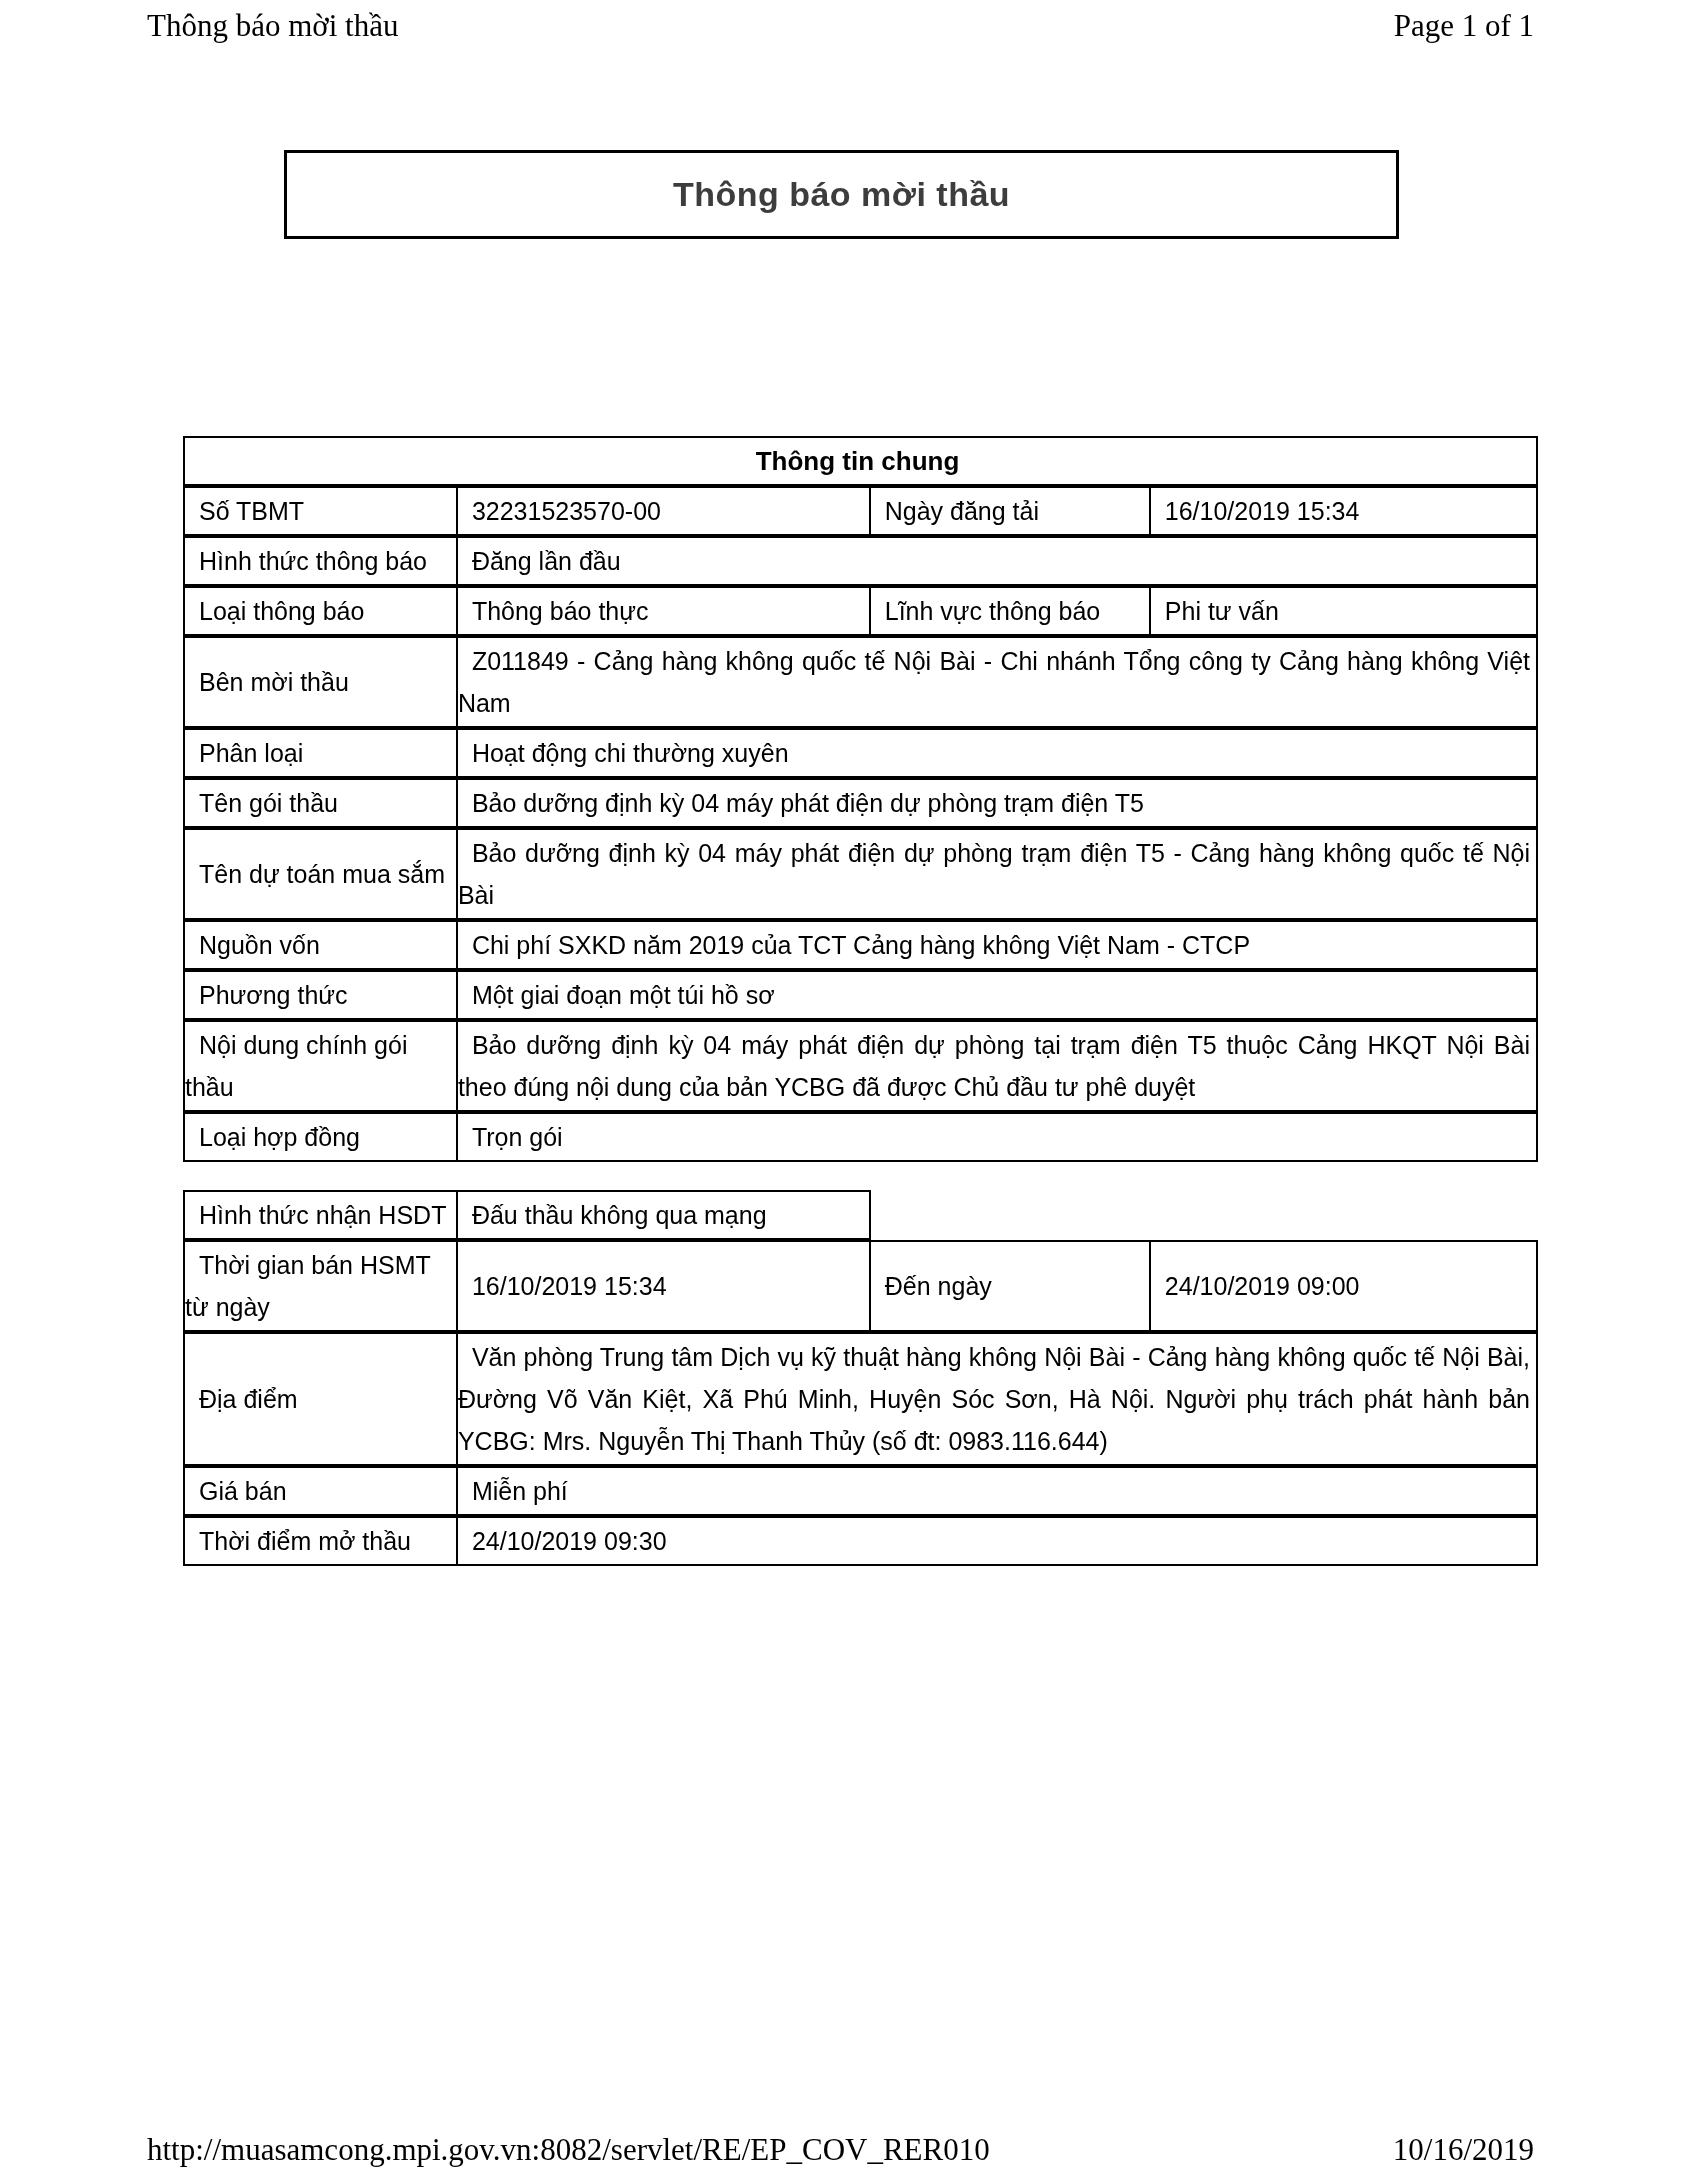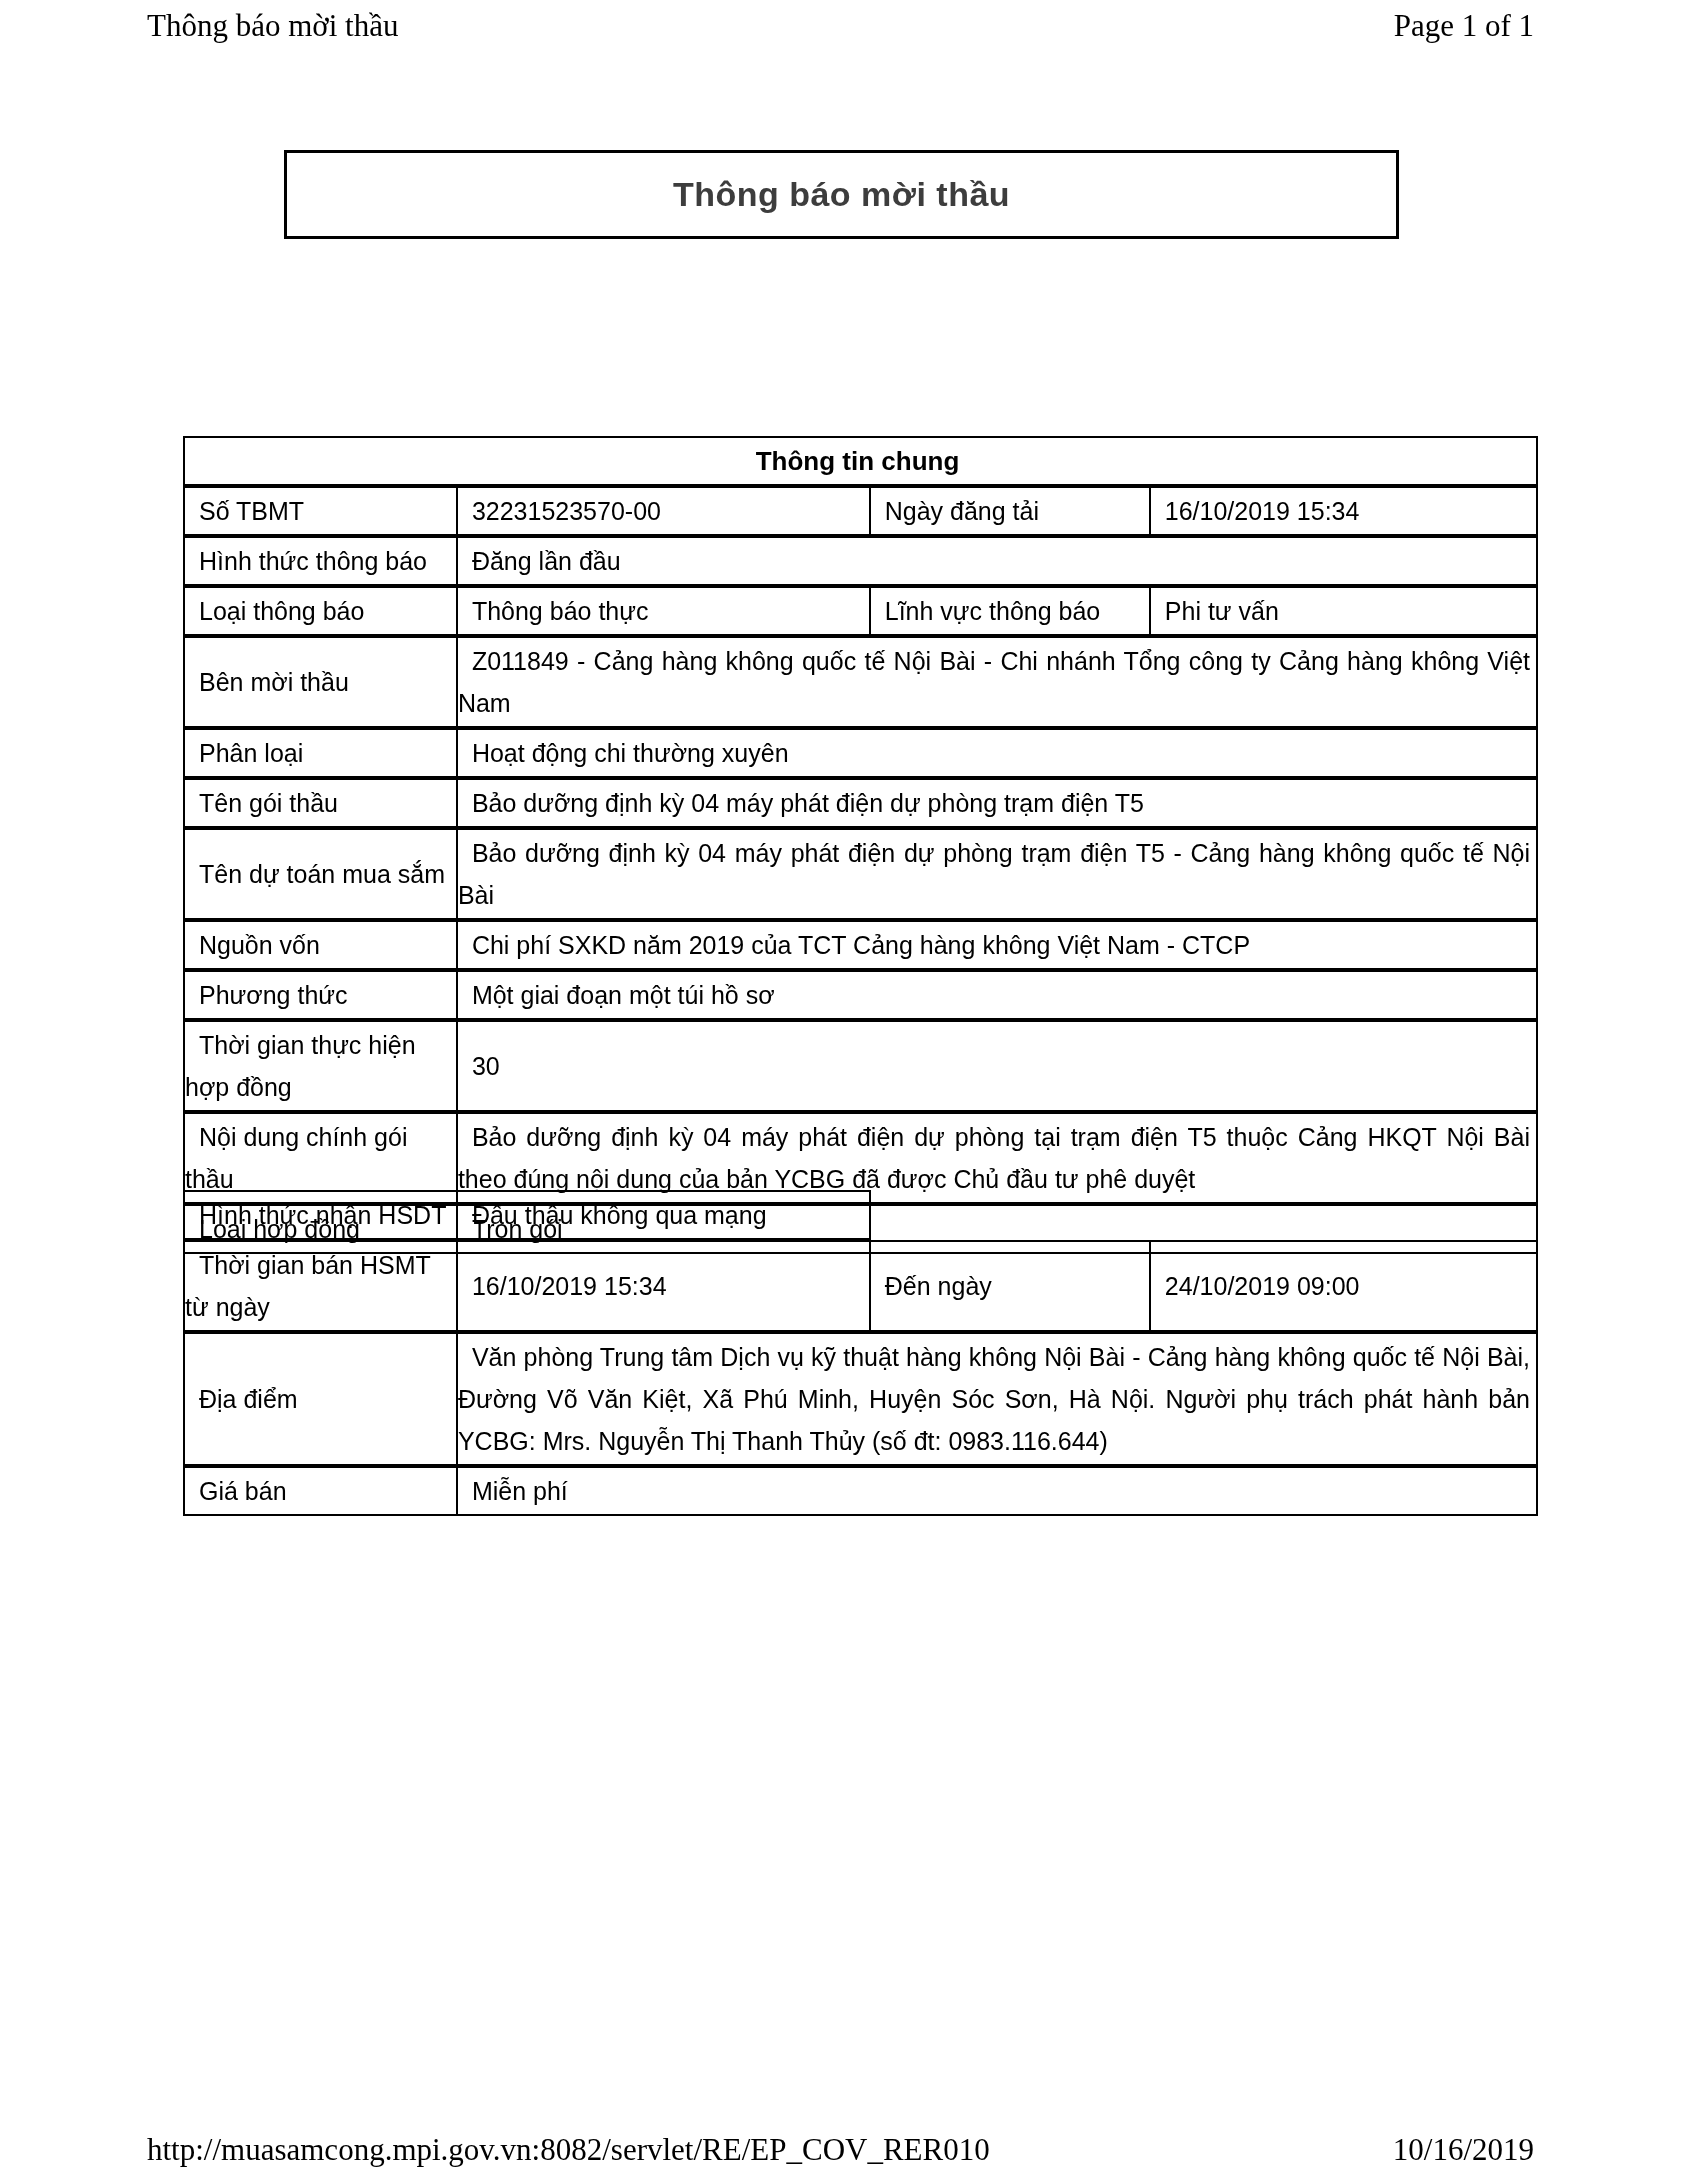--- a/index.html
+++ b/index.html
@@ -123,24 +123,20 @@
       <td colspan="3" class="just">Bảo dưỡng định kỳ 04 máy phát điện dự phòng trạm điện T5 - Cảng hàng không quốc tế Nội Bài</td>
     </tr>
     <tr class="r40">
       <td>Nguồn vốn</td>
       <td colspan="3">Chi phí SXKD năm 2019 của TCT Cảng hàng không Việt Nam - CTCP</td>
     </tr>
     <tr class="r40">
       <td>Phương thức</td>
       <td colspan="3">Một giai đoạn một túi hồ sơ</td>
     </tr>
-    <tr class="r62">
-      <td>Thời gian thực hiện hợp đồng</td>
-      <td colspan="3">30</td>
-    </tr>
     <tr class="r88">
       <td>Nội dung chính gói thầu</td>
       <td colspan="3" class="just">Bảo dưỡng định kỳ 04 máy phát điện dự phòng tại trạm điện T5 thuộc Cảng HKQT Nội Bài theo đúng nội dung của bản YCBG đã được Chủ đầu tư phê duyệt</td>
     </tr>
     <tr class="r40">
       <td>Loại hợp đồng</td>
       <td colspan="3">Trọn gói</td>
     </tr>
   </tbody>
     </table>
@@ -165,20 +161,24 @@
       <td>24/10/2019 09:00</td>
     </tr>
     <tr class="r128">
       <td>Địa điểm</td>
       <td colspan="3" class="just">Văn phòng Trung tâm Dịch vụ kỹ thuật hàng không Nội Bài - Cảng hàng không quốc tế Nội Bài, Đường Võ Văn Kiệt, Xã Phú Minh, Huyện Sóc Sơn, Hà Nội. Người phụ trách phát hành bản YCBG: Mrs. Nguyễn Thị Thanh Thủy (số đt: 0983.116.644)</td>
     </tr>
     <tr class="r40">
       <td>Giá bán</td>
       <td colspan="3">Miễn phí</td>
     </tr>
+    <tr class="r40">
+      <td>Thời điểm mở thầu</td>
+      <td colspan="3">24/10/2019 09:30</td>
+    </tr>
   </tbody>
     </table>
 
   <div class="run-line run-footer">
     <span>http://muasamcong.mpi.gov.vn:8082/servlet/RE/EP_COV_RER010</span>
     <span>10/16/2019</span>
   </div>
 
 </div>
 

